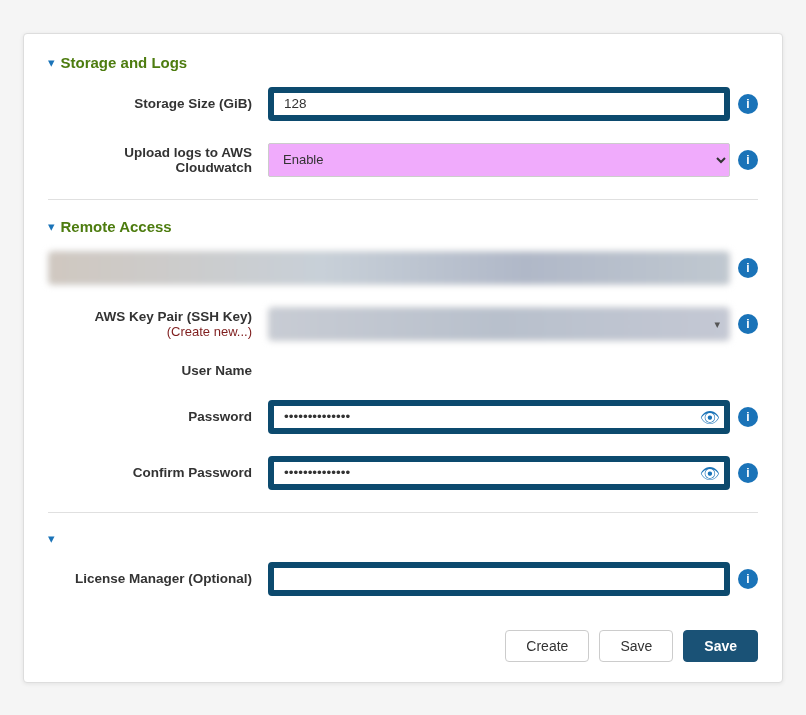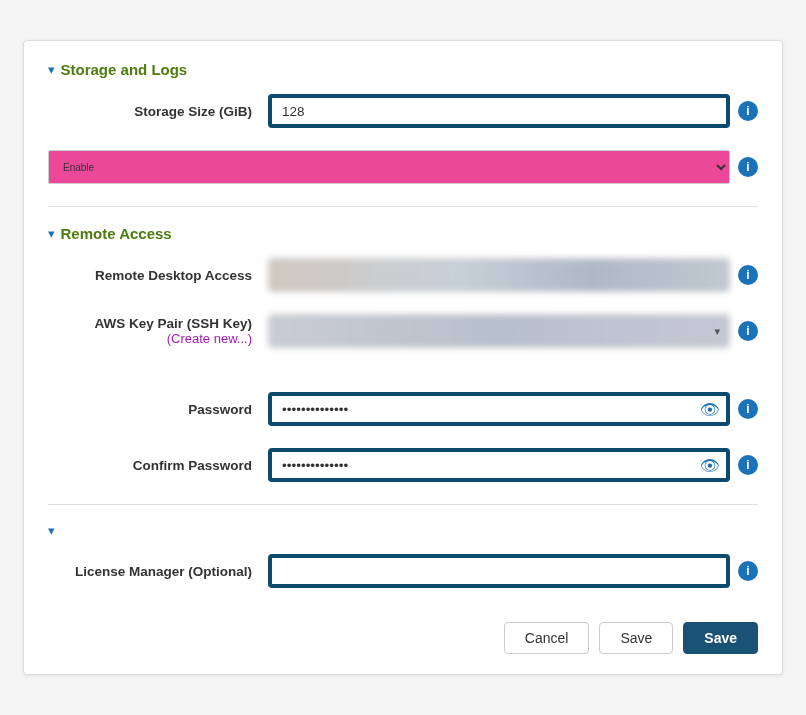--- a/index.html
+++ b/index.html
@@ -50,55 +50,55 @@
     .form-label {
       width: 220px;
       text-align: right;
       padding-right: 16px;
       font-weight: 600;
       font-size: 13.5px;
       color: #333;
       flex-shrink: 0;
     }
     .form-label-sub {
-      color: #a21caf;
+      color: #7f1d1d;
       font-weight: 400;
       font-size: 13px;
       display: block;
     }
     .form-control-wrap {
       display: flex;
       align-items: center;
       gap: 8px;
       flex: 1;
     }
     .form-input {
-      border: 4px solid #0c4a6e;
+      border: 6px solid #0c4a6e;
       border-radius: 4px;
       padding: 6px 10px;
       font-size: 13.5px;
       height: 34px;
       width: 100%;
       outline: none;
       color: #333;
       background: #fff;
     }
     .form-input::placeholder {
       color: #aaa;
     }
     .form-select {
       border: 1px solid #ccc;
       border-radius: 2px;
       padding: 6px 10px;
-      font-size: 10px;
+      font-size: 13px;
       height: 34px;
       width: 100%;
       outline: none;
       color: #333;
-      background: #ec4899;
+      background: #f0abfc;
       appearance: auto;
     }
     .info-icon {
       width: 20px;
       height: 20px;
       border-radius: 50%;
       background: #1a73b8;
       color: #fff;
       font-size: 12px;
       font-weight: bold;
@@ -191,38 +191,38 @@
 
   <div class="form-row">
     <div class="form-label">Storage Size (GiB)</div>
     <div class="form-control-wrap">
       <input type="text" class="form-input" value="128" style="">
       <div class="info-icon">i</div>
     </div>
   </div>
 
   <div class="form-row">
+    <div class="form-label">Upload logs to AWS Cloudwatch</div>
     <div class="form-control-wrap">
       <select class="form-select">
         <option>Enable</option>
         <option>Disable</option>
       </select>
       <div class="info-icon">i</div>
     </div>
   </div>
 
   <hr class="section-divider">
 
   <div class="section-header">
     <span class="chevron">▾</span>
     <span class="section-title">Remote Access</span>
   </div>
 
   <div class="form-row">
-    <div class="form-label">Remote Desktop Access</div>
     <div class="form-control-wrap">
       <div class="blurred-field"></div>
       <div class="info-icon">i</div>
     </div>
   </div>
 
   <div class="form-row">
     <div class="form-label">
       <span>AWS Key Pair (SSH Key)</span>
       <br>
@@ -231,20 +231,21 @@
     <div class="form-control-wrap">
       <div class="select-wrap">
         <div class="blurred-select"></div>
         <span class="select-arrow">▾</span>
       </div>
       <div class="info-icon">i</div>
     </div>
   </div>
 
   <div class="form-row">
+    <div class="form-label">User Name</div>
   </div>
 
   <div class="form-row">
     <div class="form-label">Password</div>
     <div class="form-control-wrap">
       <div class="password-wrap">
         <input type="password" class="form-input" value="secretpassword" style="">
         <span class="eye-icon">👁</span>
       </div>
       <div class="info-icon">i</div>
@@ -270,18 +271,18 @@
 
   <div class="form-row">
     <div class="form-label">License Manager (Optional)</div>
     <div class="form-control-wrap">
       <input type="text" class="form-input" placeholder="" style="">
       <div class="info-icon">i</div>
     </div>
   </div>
 
   <div class="footer-buttons">
-    <button class="btn">Cancel</button>
+    <button class="btn">Create</button>
     <button class="btn">Save</button>
     <button class="btn btn-primary">Save</button>
   </div>
 
 </div>
 
 </body></html>

